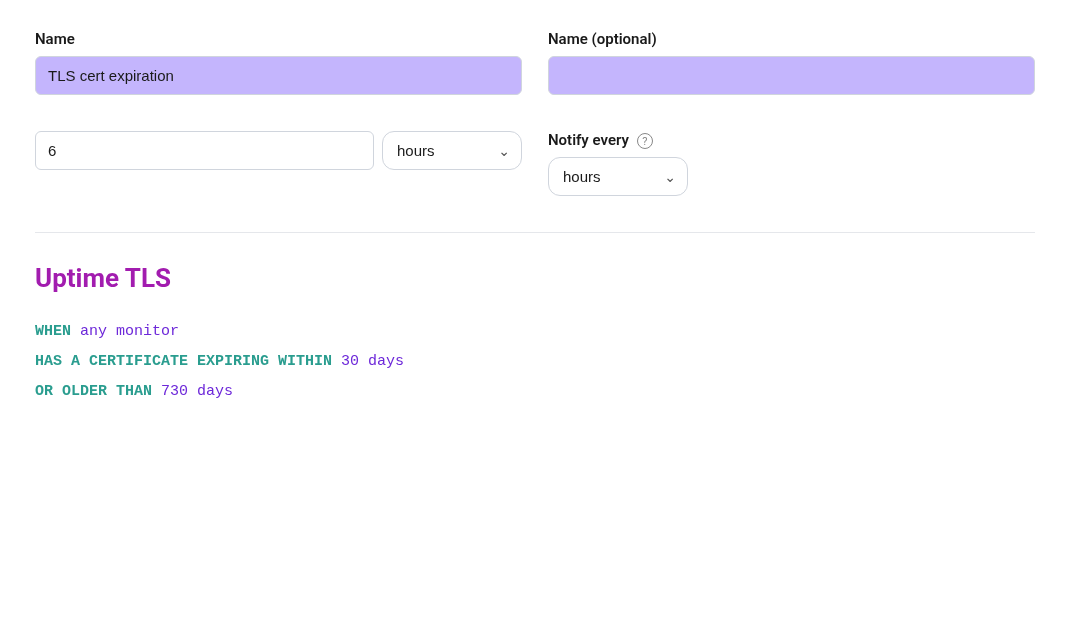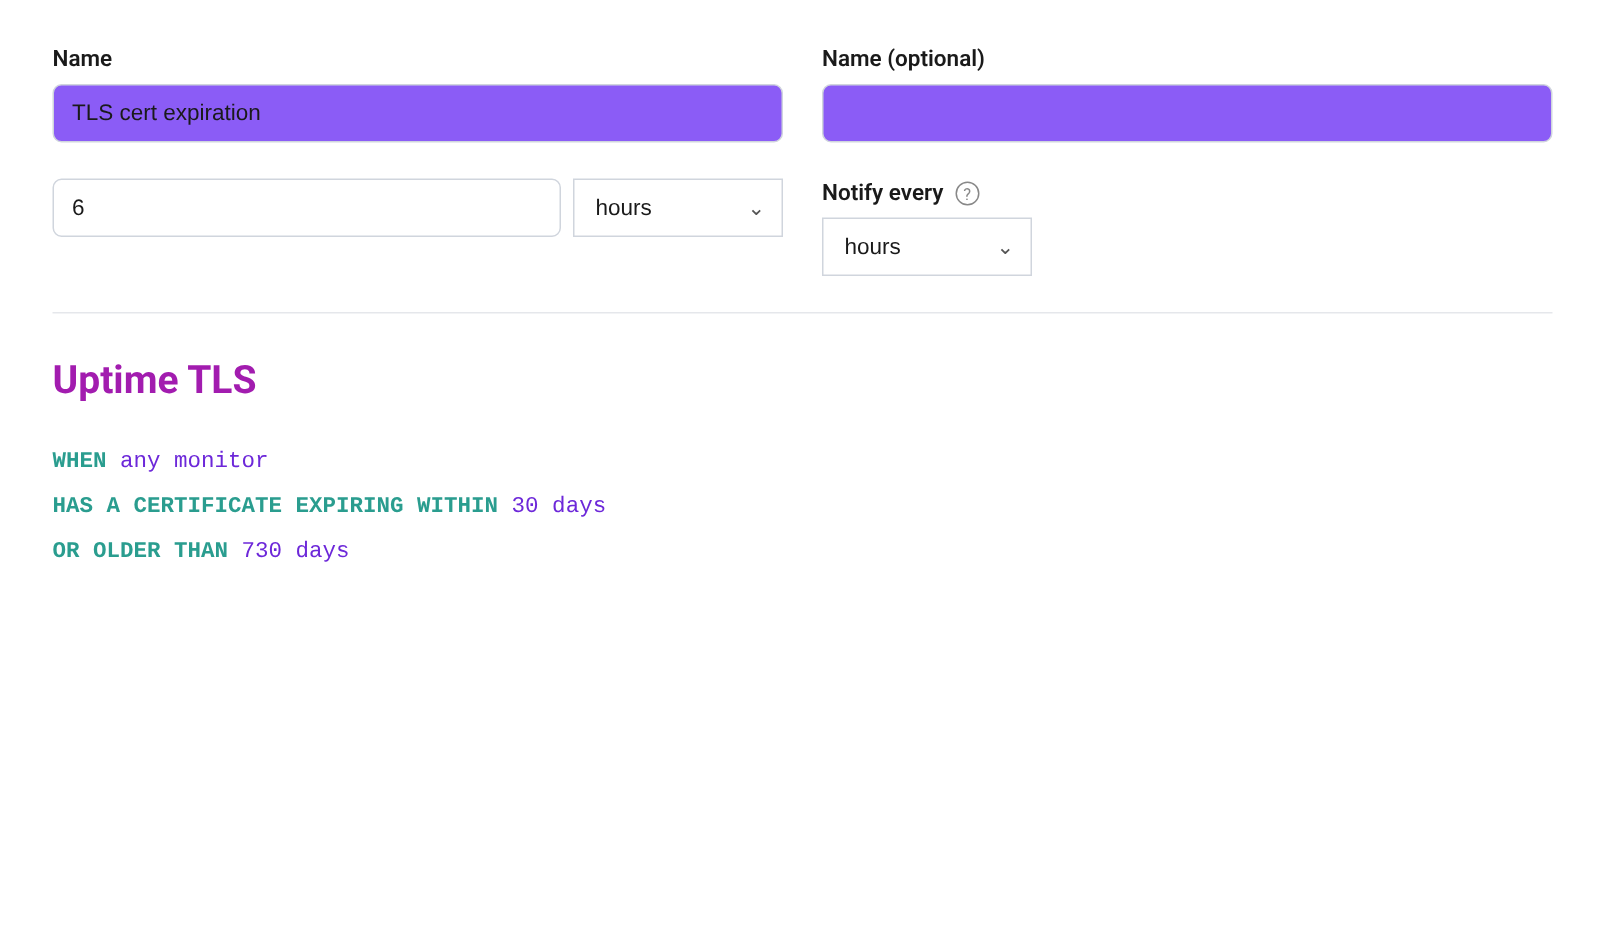--- a/index.html
+++ b/index.html
@@ -13,21 +13,21 @@
       background: #ffffff;
       color: #1a1a1a;
       width: 1070px;
       min-height: 620px;
       padding: 30px 35px;
     }
 
     .form-section {
       display: flex;
       gap: 26px;
-      margin-bottom: 24px;
+      margin-bottom: 36px;
     }
 
     .form-group {
       display: flex;
       flex-direction: column;
       gap: 8px;
       flex: 1;
     }
 
     .form-label {
@@ -52,21 +52,21 @@
       font-weight: 400;
     }
 
     .text-input {
       width: 100%;
       padding: 10px 12px;
       border: 1.5px solid #d0d5dd;
       border-radius: 6px;
       font-size: 15px;
       color: #1a1a1a;
-      background: #8b5cf6;
+      background: #c4b5fd;
       outline: none;
     }
 
     .input-with-select {
       display: flex;
       gap: 8px;
     }
 
     .number-input {
       flex: 1;
@@ -81,21 +81,21 @@
 
     .select-wrapper {
       position: relative;
       min-width: 140px;
     }
 
     .select-field {
       width: 100%;
       padding: 10px 36px 10px 14px;
       border: 1.5px solid #d0d5dd;
-      border-radius: 0;
+      border-radius: 12px;
       font-size: 15px;
       color: #1a1a1a;
       background: #fff;
       appearance: none;
       -webkit-appearance: none;
       cursor: pointer;
       outline: none;
     }
 
     .chevron-icon {

